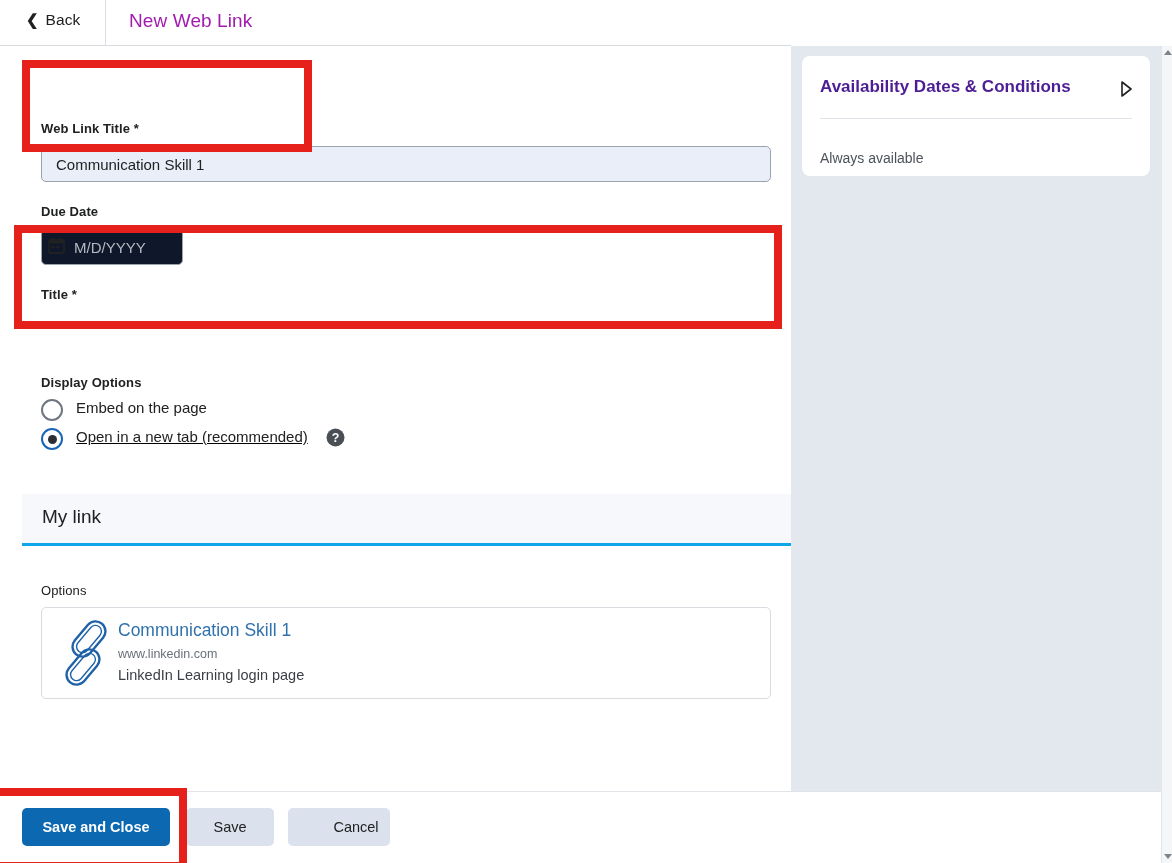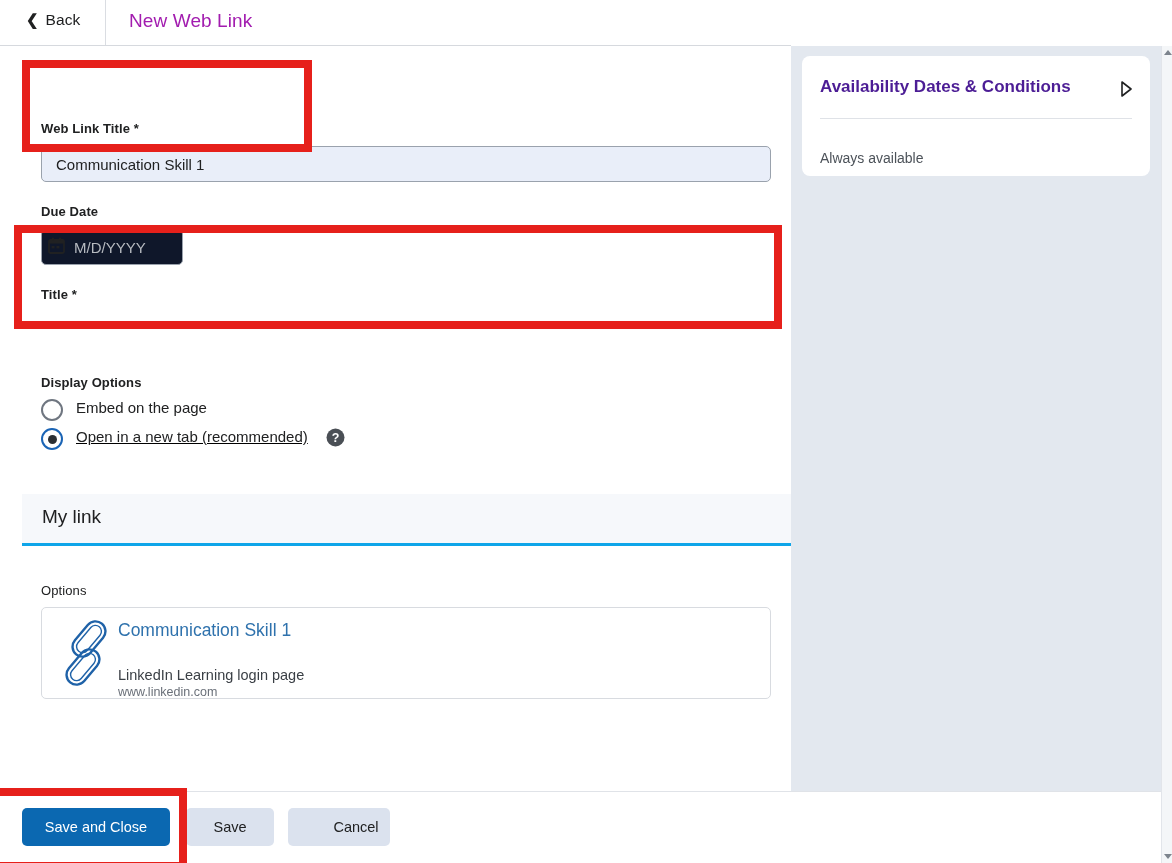--- a/index.html
+++ b/index.html
@@ -143,21 +143,21 @@
     border: 1px solid #d8dbe0; border-radius: 5px;
     background: #ffffff;
   }
   .chain-wrap { position: absolute; left: 13px; top: 12px; }
   .pv-title {
     position: absolute; left: 76px; top: 12px;
     font-size: 17.5px; color: #2f72ad; cursor: pointer;
   }
   .pv-domain {
     position: absolute; left: 76px; top: 39px;
-    font-size: 12.5px; color: #6a7079; margin-top: 38px;
+    font-size: 12.5px; color: #6a7079;
   }
   .pv-desc {
     position: absolute; left: 76px; top: 59px;
     font-size: 14.5px; color: #3a3f45;
   }
 
   
   .right-panel {
     position: absolute; left: 791px; top: 46px;
     width: 370px; height: 745px;
@@ -198,21 +198,21 @@
   .btn {
     position: absolute; top: 17px; height: 38px;
     border: none; border-radius: 5px;
     font-family: "Liberation Sans", sans-serif;
     font-size: 14.5px;
     cursor: pointer;
     display: flex; align-items: center; justify-content: center;
   }
   .btn-primary {
     left: 22px; width: 148px;
-    background: #0b68b1; color: #ffffff; font-weight: 400;
+    background: #0b68b1; color: #ffffff; font-weight: 700;
   }
   .btn-secondary {
     background: #dbe2ee; color: #202122; font-weight: 400;
   }
   .btn-save { left: 186px; width: 88px; }
   .btn-cancel { left: 288px; width: 102px; padding-left: 40px; }
 
   
   .scrollbar {
     position: absolute; right: 0; top: 46px;

